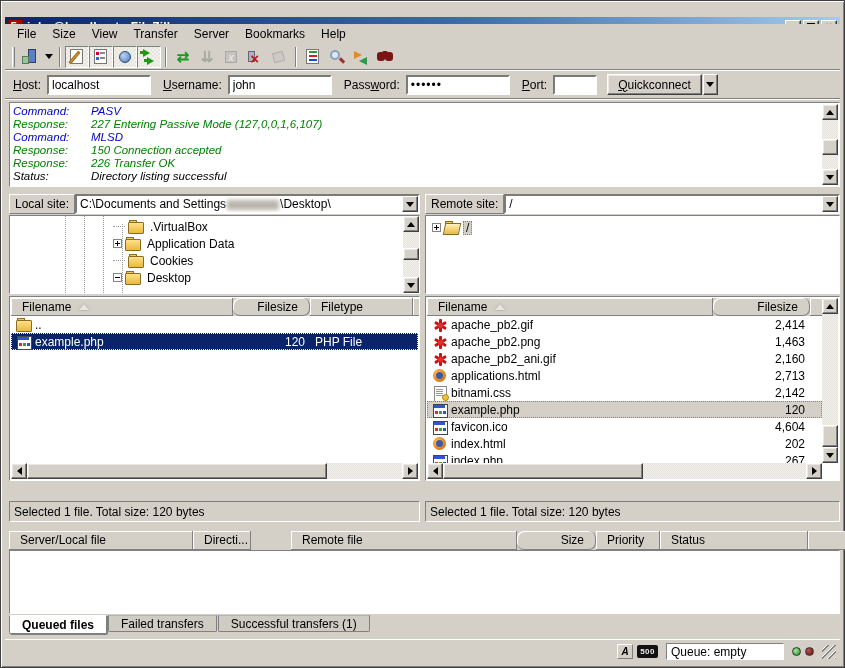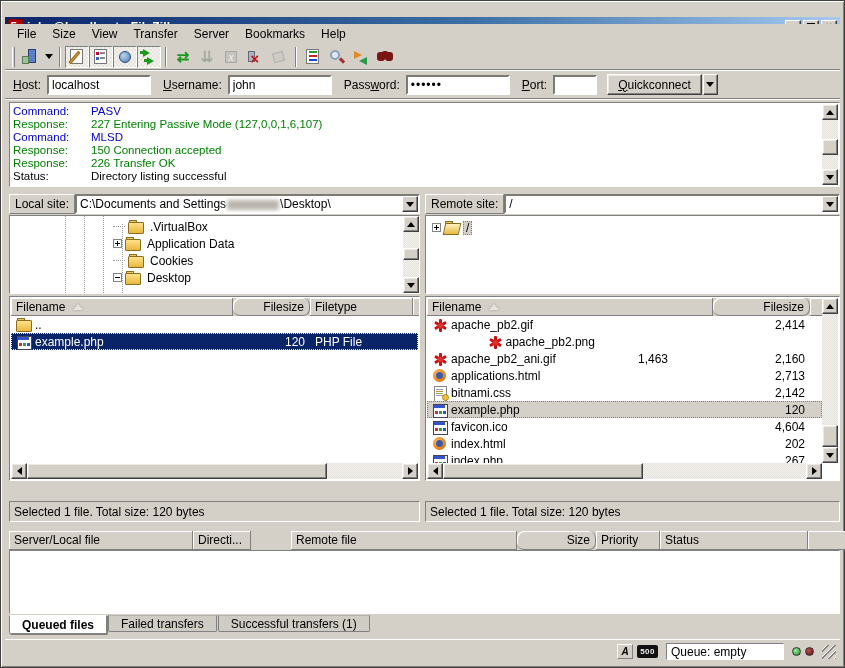--- a/index.html
+++ b/index.html
@@ -88,21 +88,21 @@
   .qc-btn { height:21px; display:flex; margin-left:4px; }
   .qc-btn-main { padding:0 10px; background:#d4d0c8; border:1px solid; border-color:#fff #404040 #404040 #fff;
     box-shadow:inset -1px -1px 0 #808080, inset 1px 1px 0 #ece9e4; display:flex; align-items:center; }
   .qc-btn-dd { width:15px; background:#d4d0c8; border:1px solid; border-color:#fff #404040 #404040 #fff;
     box-shadow:inset -1px -1px 0 #808080; display:flex; align-items:center; justify-content:center; margin-left:1px; }
 
   
   .log-panel { position:absolute; left:8px; top:101px; width:831px; height:85px;
     background:#fff; border:1px solid; border-color:#808080 #fff #fff #808080; }
   .log-lines { position:absolute; left:1px; top:1px; right:17px; bottom:1px; overflow:hidden; padding:1px 0 0 2px; }
-  .log-line { display:flex; height:13px; line-height:13px; font-size:11.5px; }
+  .log-line { display:flex; height:13px; line-height:13px; font-size:11.5px;font-style:italic; }
   .log-label { width:78px; flex:0 0 auto; }
   .c-command { color:#0000c8; } .c-response { color:#008000; } .c-status { color:#000; }
 
   
   .sb-v { position:absolute; width:16px; background:repeating-conic-gradient(#f4f2ee 0 25%, #e4e1da 0 50%) 0 0/2px 2px; }
   .sb-h { position:absolute; height:16px; background:repeating-conic-gradient(#f4f2ee 0 25%, #e4e1da 0 50%) 0 0/2px 2px; }
   .sb-btn { position:absolute; width:16px; height:16px; background:#d4d0c8; border:1px solid;
     border-color:#fff #404040 #404040 #fff; box-shadow:inset -1px -1px 0 #808080, inset 1px 1px 0 #ece9e4;
     display:flex; align-items:center; justify-content:center; }
   .sb-thumb { position:absolute; background:#d4d0c8; border:1px solid;
@@ -135,21 +135,21 @@
   .expander.plus::after { content:""; position:absolute; left:3px; top:1px; width:1px; height:5px; background:#000; }
   .tree-label { padding:0 3px; white-space:nowrap; }
   .tree-label.selected { background:#d4d0c8; outline:1px dotted #808080; outline-offset:-1px; }
 
   
   .list-panel { position:absolute; top:295px; height:185px; background:#fff;
     border:1px solid; border-color:#808080 #fff #fff #808080; overflow:hidden; }
   .list-panel.left { left:8px; width:411px; } .list-panel.right { left:424px; width:415px; }
   .list-header { position:absolute; left:1px; top:1px; right:1px; height:18px; display:flex; background:#d4d0c8; }
   .col-h { background:#d4d0c8; border-right:1px solid #808080; border-bottom:1px solid #808080;
-    box-shadow:inset 1px 1px 0 #fff; display:flex; align-items:center; padding:0 5px; white-space:nowrap; overflow:hidden; flex:0 0 auto; }
+    box-shadow:inset 1px 1px 0 #fff; display:flex; align-items:center; padding:0 11px; white-space:nowrap; overflow:hidden; flex:0 0 auto; }
   .col-h.num { justify-content:flex-end;border-radius:7px; }
   .sort-tri { width:0; height:0; border-left:5px solid transparent; border-right:5px solid transparent;
     border-bottom:6px solid #e8e5de; margin-left:8px; filter:drop-shadow(0 0 1px #999); }
   .rows { position:absolute; left:1px; top:19px; right:1px; bottom:1px; }
   .file-row { position:absolute; left:0; right:0; height:17px; display:flex; align-items:center; }
   .file-row .cell { display:flex; align-items:center; height:17px; padding:0 5px; white-space:nowrap; overflow:hidden; flex:0 0 auto; }
   .cell.num { justify-content:flex-end; }
   .row-sel-active { background:#0a246a; color:#fff; outline:1px dotted #eee; outline-offset:-1px; }
   .row-sel-inactive { background:#d4d0c8; outline:1px dotted #808080; outline-offset:-1px; }
 
@@ -514,21 +514,21 @@
           <div class="cell" style="width: 286px;">
             <span class="fico ico-star">
               <i></i>
               <i></i>
               <i></i>
             </span>
             <span>apache_pb2.gif</span>
           </div>
           <div class="cell num" style="width: 97px;">2,414</div>
         </div>
-        <div class="file-row" style="top: 17px; flex-direction: column;">
+        <div class="file-row" style="top: 17px;">
           <div class="cell" style="width: 286px;">
             <span class="fico ico-star">
               <i></i>
               <i></i>
               <i></i>
             </span>
             <span>apache_pb2.png</span>
           </div>
           <div class="cell num" style="width: 97px;">1,463</div>
         </div>

